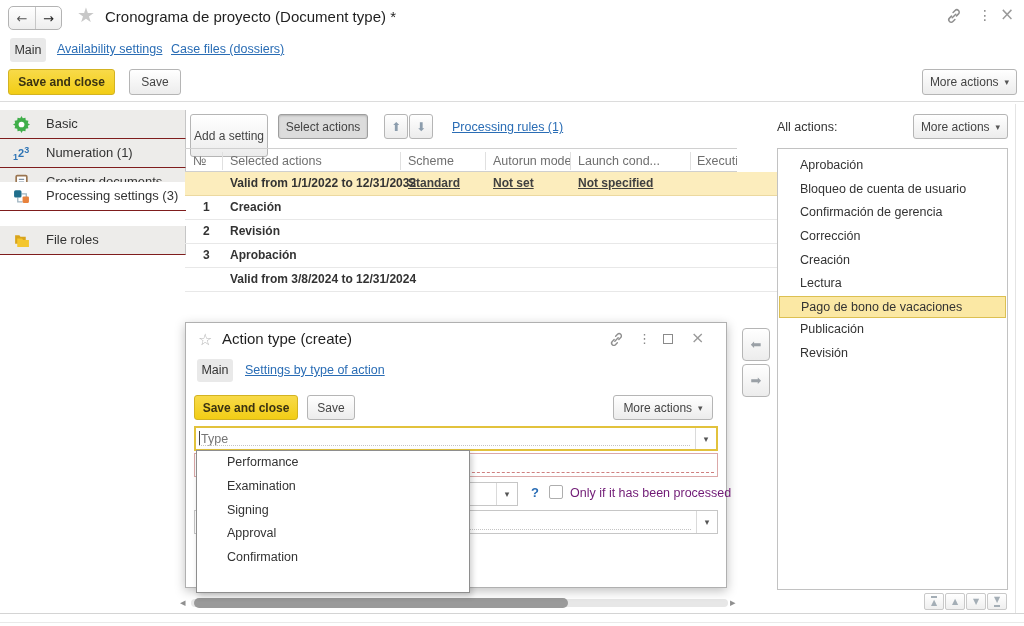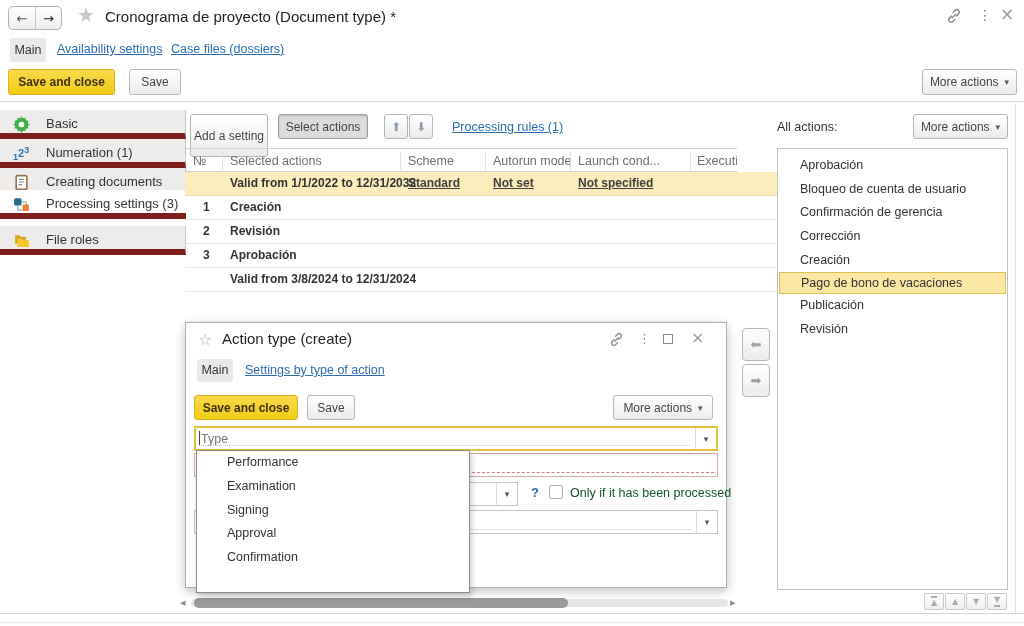--- a/index.html
+++ b/index.html
@@ -10,21 +10,21 @@
   .btn { position:absolute; display:flex; align-items:center; justify-content:center; gap:6px;
          border:1px solid #b5b5b5; border-radius:3px; background:linear-gradient(#ffffff,#ececec);
          color:#444; font-size:12px; cursor:pointer; }
   .btn.yellow { background:linear-gradient(#f8da49,#f2cd15); border-color:#d3b322; font-weight:bold; color:#3a3212; }
   .btn.pressed { background:#dcdcdc; border-color:#9e9e9e; box-shadow:inset 0 1px 2px rgba(0,0,0,.18);align-items:center; }
   .caret { font-size:9px; color:#555; font-family:"DejaVu Sans",sans-serif; }
   .link { color:#2a6db5; text-decoration:underline; cursor:pointer; font-size:12.5px; }
   .tab { position:absolute; background:#e9e9e9; border-radius:3px; text-align:center; color:#333; font-size:12.5px; }
   .icon { font-family:"DejaVu Sans",sans-serif; }
   .side-item { position:absolute; left:0; width:186px; height:29px; background:#edecea;
-               border-bottom:6px solid #7f1d1d; border-right:1px solid #c6c6c6; cursor:pointer;padding-left:36px; }
+               border-bottom:1px solid #7f1d1d; border-right:1px solid #c6c6c6; cursor:pointer;padding-left:36px; }
   .side-item.active { background:#fff; border-right:none; }
   .side-item .lbl { position:absolute; left:46px; top:0; line-height:28px; font-size:13px; color:#333; }
   .side-item .ic { position:absolute; left:13px; top:6px; width:17px; height:17px; }
   .colhead { position:absolute; top:5px; color:#6f6f6f; font-size:12.5px; white-space:nowrap; }
   .vline { position:absolute; top:3px; height:18px; width:1px; background:#e0e0e0; }
   .trow { position:absolute; left:185px; width:640px; height:24px; border-bottom:1px solid #e8e8e8; }
   .trow span { position:absolute; top:4px; white-space:nowrap; }
   .bold { font-weight:bold; }
   .ulink { font-weight:bold; text-decoration:underline; color:#404040; cursor:pointer; }
   .alist-item { height:23.7px; line-height:23.7px; padding-left:22px; font-size:12.5px; color:#333; cursor:pointer; white-space:nowrap; }
@@ -102,21 +102,21 @@
   </div>
   <div class="side-item" style="top:168px;">
     <span class="ic">
       <svg width="17" height="17" viewBox="0 0 16 16">
           <rect x="3" y="1.5" width="10" height="13" rx="1" fill="#fff" stroke="#9a7550" stroke-width="1.6"></rect>
           <path d="M5.5 5h5M5.5 7.5h5M5.5 10h3" stroke="#7f8fa0" stroke-width="1.1"></path>
         </svg>
     </span>
     <span class="lbl">Creating documents</span>
   </div>
-  <div class="side-item active" style="top:182px;margin-top:8px;">
+  <div class="side-item active" style="top:182px;">
     <span class="ic">
       <svg width="17" height="17" viewBox="0 0 16 16">
           <path d="M8 5.5h4.5v4M4.5 9v4h4.5" fill="none" stroke="#9fb4c0" stroke-width="1.2"></path>
           <rect x="1" y="2" width="7" height="7" rx="1.5" fill="#1f6e8c"></rect>
           <rect x="9" y="8" width="6" height="6" rx="1" fill="#e8823d"></rect>
         </svg>
     </span>
     <span class="lbl">Processing settings (3)</span>
   </div>
   <div class="side-item" style="top:226px;">
@@ -190,20 +190,21 @@
   <div class="btn" style="left:913px;top:114px;width:95px;height:25px;">
     <span>More actions</span>
     <span class="caret">▾</span>
   </div>
   <div class="abs" style="left:777px;top:148px;width:231px;height:442px;border:1px solid #c2c2c2;background:#fff;padding-top:5px;overflow:hidden;">
     <div class="alist-item">Aprobación</div>
     <div class="alist-item">Bloqueo de cuenta de usuario</div>
     <div class="alist-item">Confirmación de gerencia</div>
     <div class="alist-item">Corrección</div>
     <div class="alist-item">Creación</div>
+    <div class="alist-item">Lectura</div>
     <div class="alist-item sel">Pago de bono de vacaciones</div>
     <div class="alist-item">Publicación</div>
     <div class="alist-item">Revisión</div>
   </div>
 
   <div class="navbtn" style="left:924px;top:593px;">
     <span class="t bar-top"><span class="t">▲</span></span>
   </div>
   <div class="navbtn" style="left:945px;top:593px;">
     <span class="t">▲</span>
@@ -258,21 +259,21 @@
       <span class="dotline" style="border-bottom:1px dashed #cf7f7f;right:3px;"></span>
     </div>
 
     <div class="field" style="left:235px;top:159px;width:97px;height:24px;">
       <div class="arrowbox">
         <span class="caret">▾</span>
       </div>
     </div>
     <span class="abs" style="left:345px;top:162px;color:#2a6db5;font-weight:bold;font-size:13px;cursor:pointer;">?</span>
     <span class="abs" style="left:363px;top:162px;width:14px;height:14px;border:1px solid #aeaeae;border-radius:2px;background:#fff;cursor:pointer;"></span>
-    <span class="abs" style="left:384px;top:163px;font-size:12.5px;color:#14532d;white-space:nowrap;">Only if it has been processed</span>
+    <span class="abs" style="left:384px;top:163px;font-size:12.5px;color:#701a75;white-space:nowrap;">Only if it has been processed</span>
 
     <div class="field" style="left:8px;top:187px;width:524px;height:24px;">
       <span class="dotline"></span>
       <div class="arrowbox">
         <span class="caret">▾</span>
       </div>
     </div>
   </div>
 
   <div class="abs" style="left:196px;top:450px;width:274px;height:143px;background:#fff;border:1px solid #8e8e8e;box-shadow:2px 3px 6px rgba(0,0,0,.2);z-index:20;">

